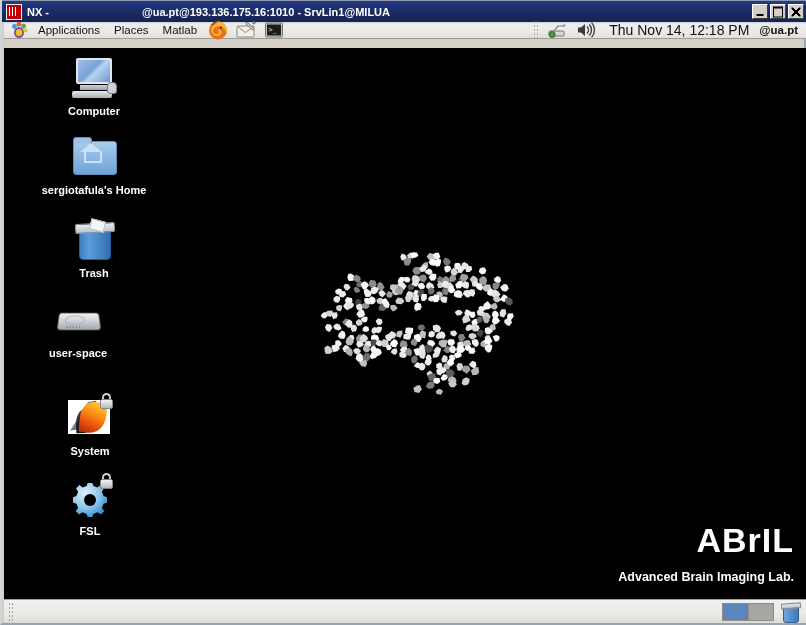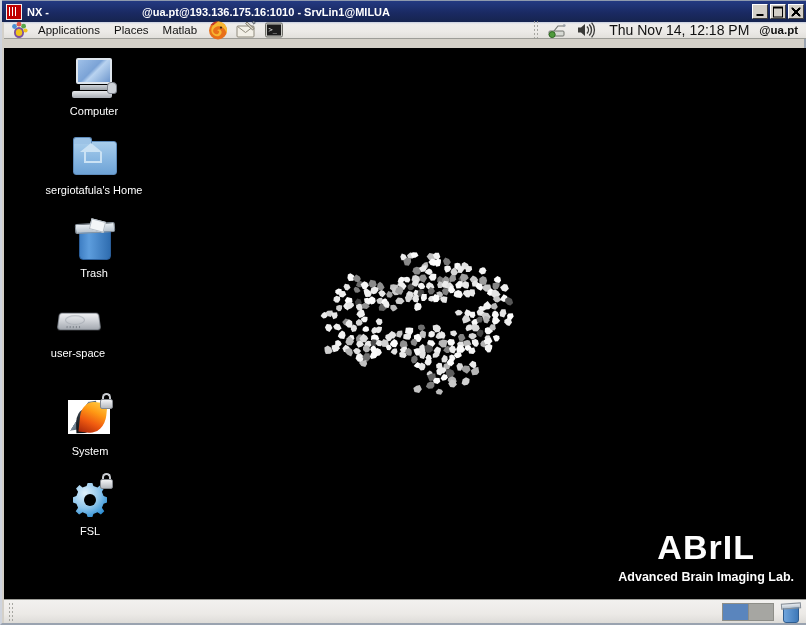--- a/index.html
+++ b/index.html
@@ -157,21 +157,21 @@
     text-align: center;
     color: #ffffff;
     font-size: 11px;
     text-shadow: 0 1px 1px #000, 1px 0 1px #000;
   }
   .deskicon .glyph {
     width: 48px; height: 48px;
     margin: 0 auto 3px auto;
     position: relative;
   }
-  .deskicon .lbl { display: block; line-height: 13px; }
+  .deskicon .lbl { display: block; line-height: 13px; font-weight: bold; }
 
   
   .ic-monitor-screen {
     position: absolute; left: 6px; top: 4px;
     width: 36px; height: 26px;
     background: linear-gradient(135deg, #9fc0e8 0%, #7ba3d6 45%, #b9d3f0 55%, #6e97cd 100%);
     border: 2px solid #dfe6ee;
     border-radius: 2px;
     box-sizing: border-box;
   }
@@ -344,35 +344,35 @@
   
   #brain {
     position: absolute; left: 295px; top: 185px;
     width: 232px; height: 190px;
   }
   #brain svg { display: block; }
 
   
   #abril {
     position: absolute; right: 12px; bottom: 14px;
-    text-align: center;
+    text-align: right;
     color: #ffffff;
   }
   #abril-title {
     font-size: 34px;
     font-weight: bold;
     letter-spacing: 1px;
     line-height: 34px;
     color: #fdfdfd;
   }
   #abril-sub {
     font-size: 12.5px;
     font-weight: bold;
     line-height: 16px;
-    margin-top: 5px;
+    margin-top: 12px;
     color: #fdfdfd;
   }
 
   
   #bottompanel {
     position: absolute; left: 2px; bottom: 0px;
     width: 802px; height: 24px;
     background: linear-gradient(to bottom, #f2f1ef 0%, #eceae7 60%, #dedcd8 100%);
     border-top: 1px solid #9d9d98;
     display: flex; align-items: center;

